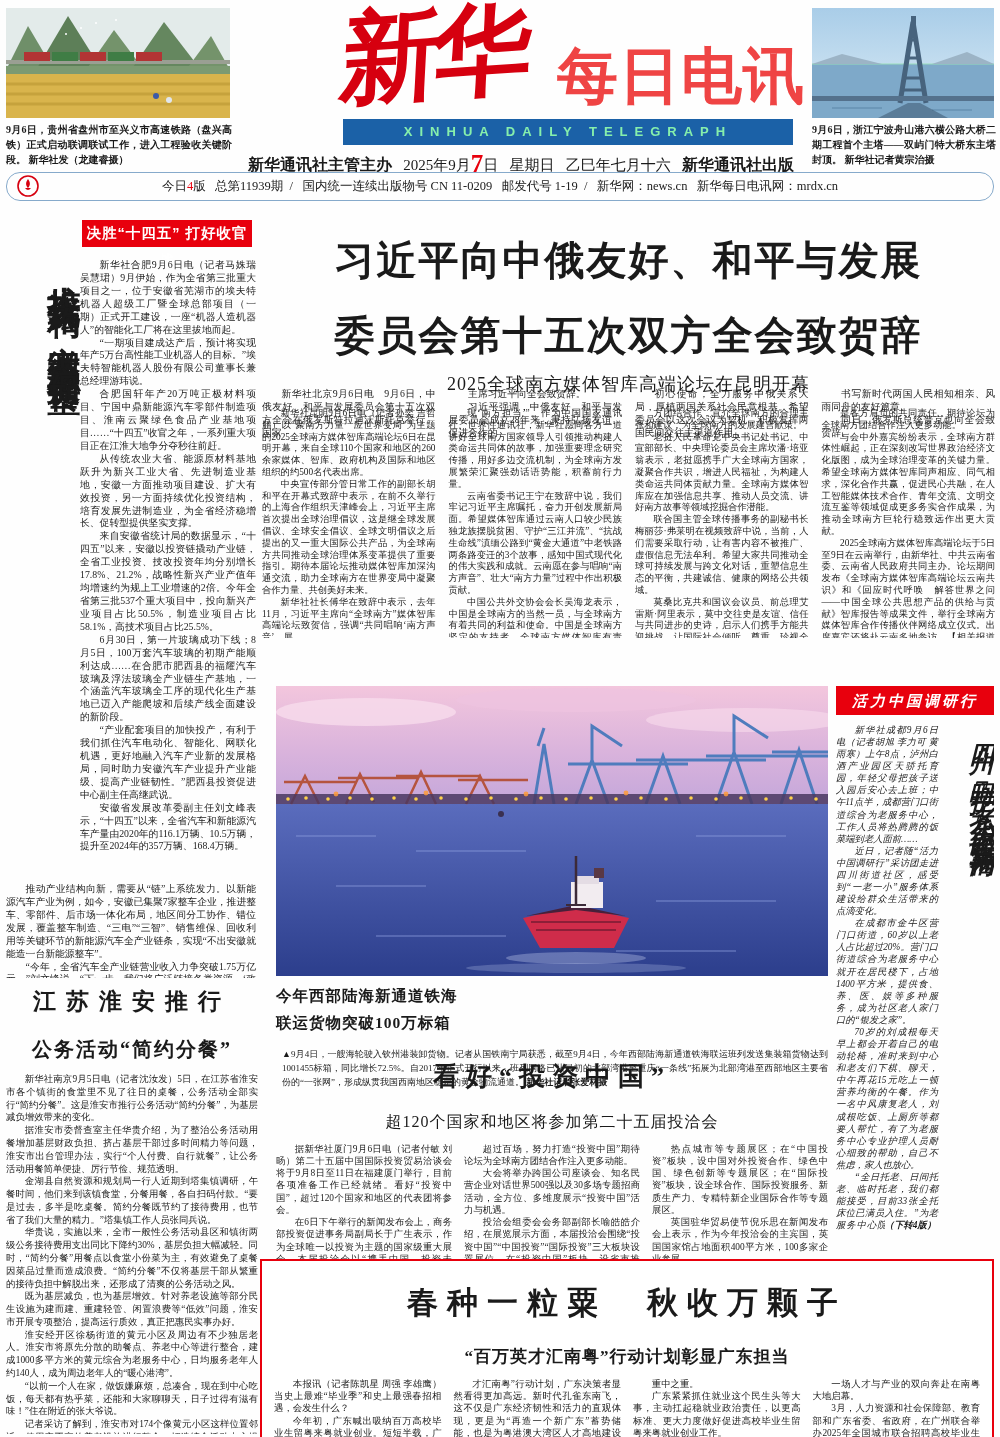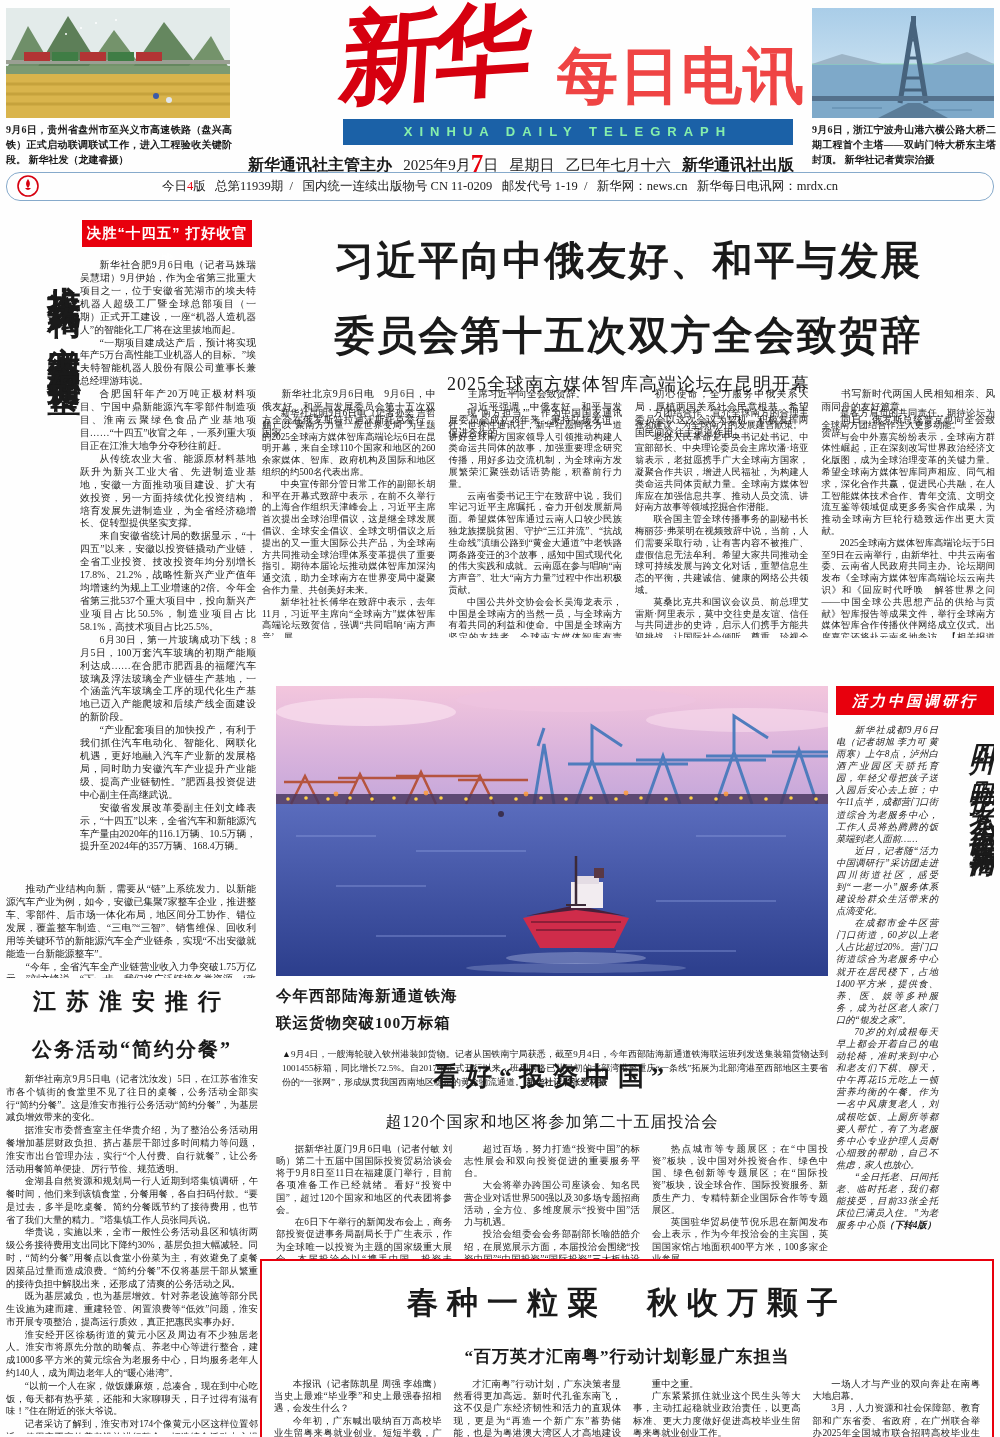--- a/index.html
+++ b/index.html
@@ -365,21 +365,21 @@
 
   <div class="invest">
     <h1>看好“投资中国”</h1>
     <div class="sub">超120个国家和地区将参加第二十五届投洽会</div>
     <div class="cols">
       <div class="body">
           <p>据新华社厦门9月6日电（记者付敏 刘旸）第二十五届中国国际投资贸易洽谈会将于9月8日至11日在福建厦门举行，目前各项准备工作已经就绪。看好“投资中国”，超过120个国家和地区的代表团将参会。</p>
           <p>在6日下午举行的新闻发布会上，商务部投资促进事务局副局长于广生表示，作为全球唯一以投资为主题的国家级重大展会，本届投洽会以“携手中国　投资未来”为主题，展览面积12万平方米，将举办投资促进活动</p>
         </div>
       <div class="body">
-          <p>超过百场，努力打造“投资中国”的标志性展会和双向投资促进的重要服务平台。</p>
+          <p>超过百场，努力打造“投资中国”期待论坛为全球南方团结合作注入更多动能。</p>
           <p>大会将举办跨国公司座谈会、知名民营企业对话世界500强以及30多场专题招商活动，全方位、多维度展示“投资中国”活力与机遇。</p>
           <p>投洽会组委会会务部副部长喻皓皓介绍，在展览展示方面，本届投洽会围绕“投资中国”“中国投资”“国际投资”三大板块设置展位。在“投资中国”板块，设省市推介、金融资本对接、园区对接、领航中国·新兴产业、投资</p>
         </div>
       <div class="body">
           <p>热点城市等专题展区；在“中国投资”板块，设中国对外投资合作、绿色中国、绿色创新等专题展区；在“国际投资”板块，设全球合作、国际投资服务、新质生产力、专精特新企业国际合作等专题展区。</p>
           <p>英国驻华贸易使节倪乐思在新闻发布会上表示，作为今年投洽会的主宾国，英国国家馆占地面积400平方米，100多家企业参展。</p>
           <p>据介绍，本届投洽会上，国家部委、国际组织、商协会将发布21份权威报告。</p>
         </div>
     </div>
   </div>

